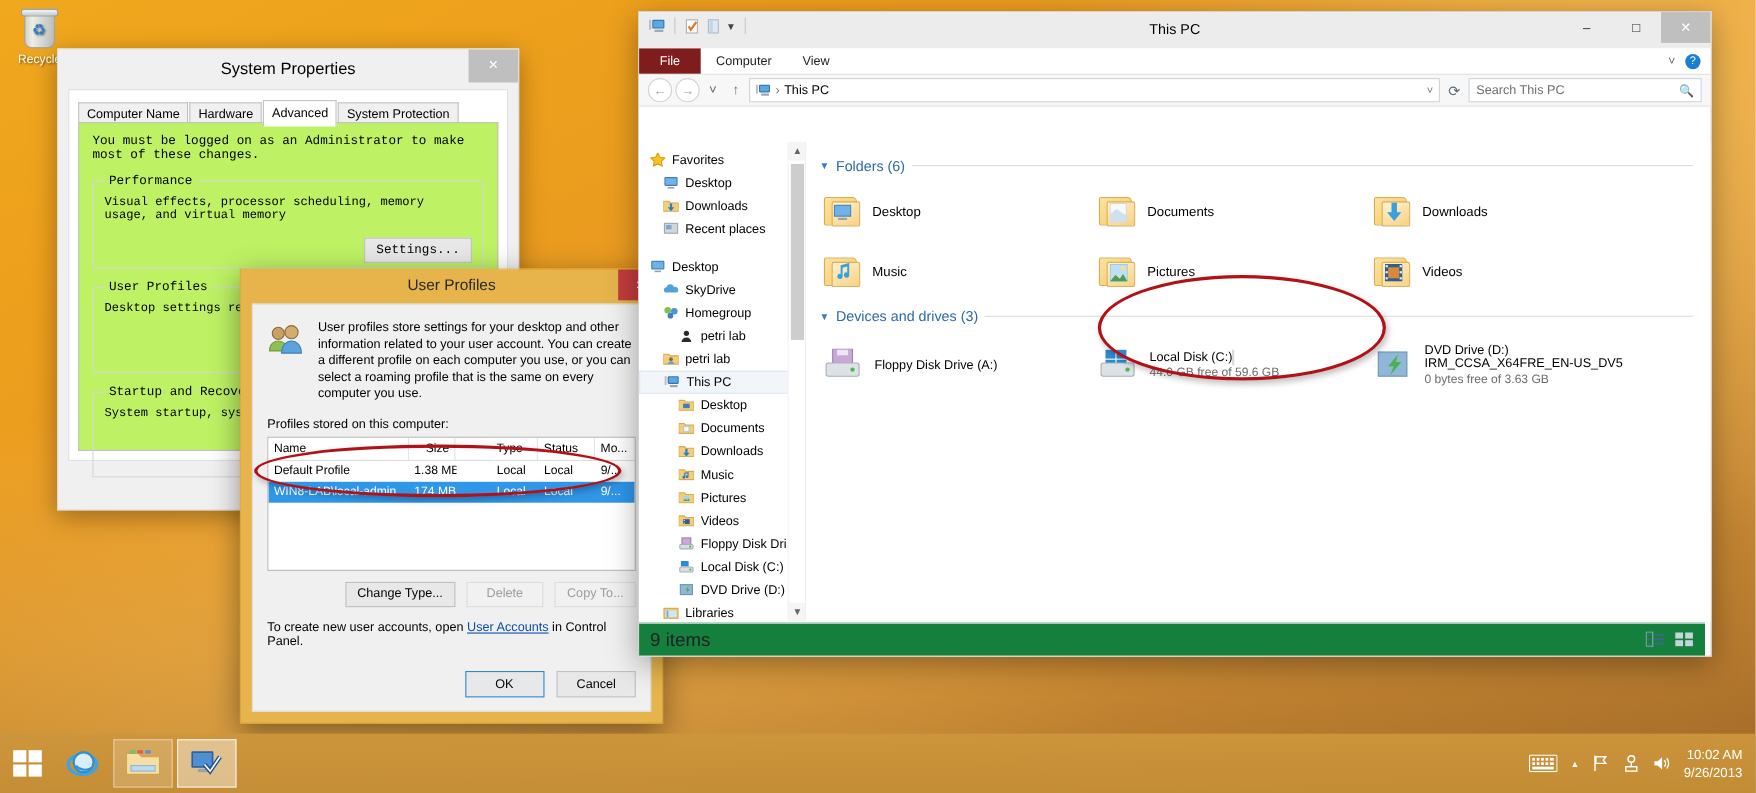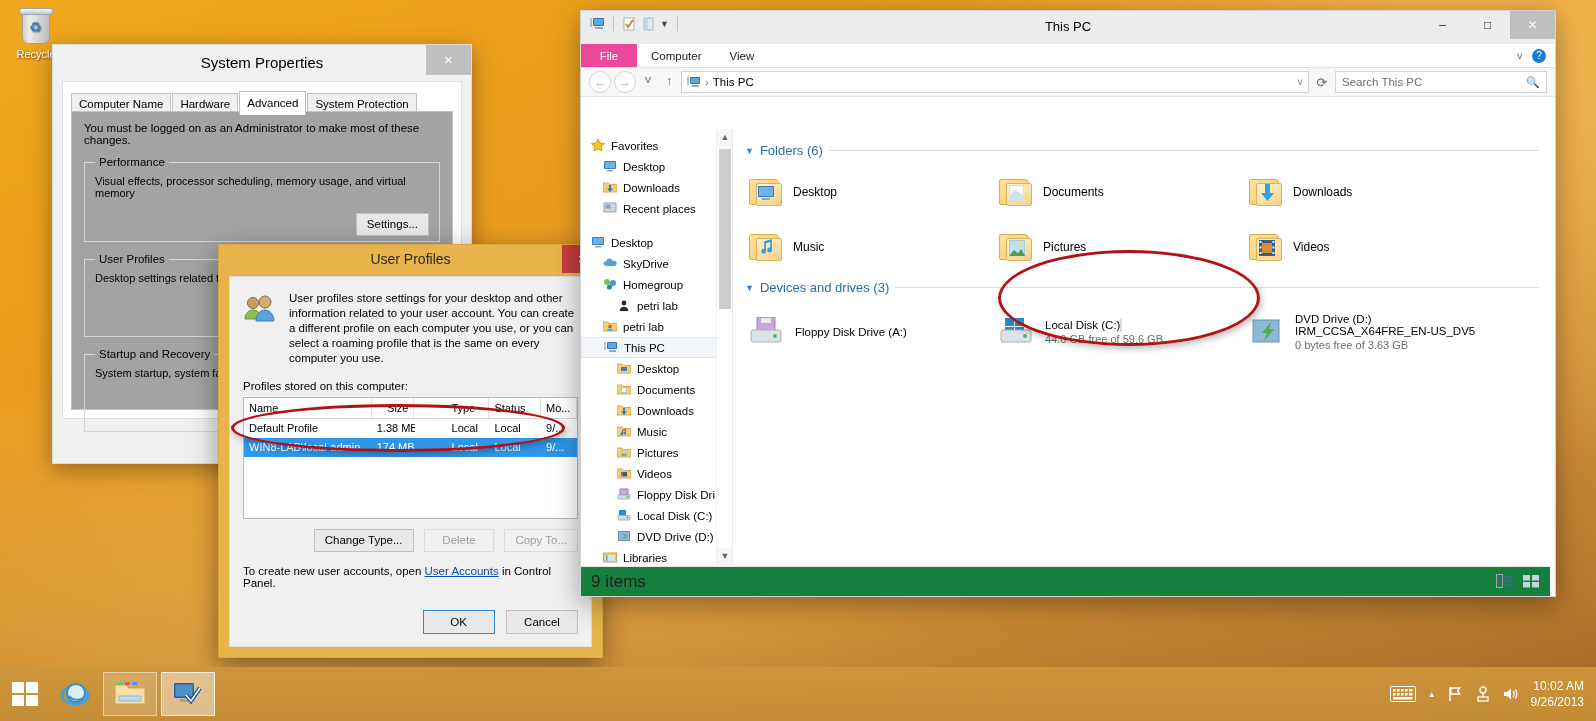--- a/index.html
+++ b/index.html
@@ -81,21 +81,21 @@
     font-size:11.5px; color:#000; background:#f0f0f0;
     border:1px solid #c2c2c2; border-bottom:none; margin-right:1px;
     vertical-align:bottom; cursor:pointer;
   }
   .tab.active {
     background:#fff; height:24px; line-height:22px; border-color:#c2c2c2;
     position:relative; top:1px; z-index:3;
   }
   .tabbody {
     position:absolute; left:8px; right:8px; top:29px; bottom:8px;
-    border:1px solid #c2c2c2; background:#a3a3a3; padding: 10px 12px;
+    border:1px solid #c2c2c2; background:#bef264; padding: 10px 12px; font-family: Liberation Mono, monospace;
   }
   .tabbody p.intro { font-size:11.5px; color:#000; margin-bottom:10px; }
   fieldset.grp {
     border:1px solid #d6d6d6; padding: 7px 10px 10px; margin-bottom:11px;
     position:relative;
   }
   fieldset.grp legend { font-size:11.5px; padding:0 4px; color:#000; }
   fieldset.grp .desc { font-size:11px; color:#000; }
   .btnrow { text-align:right; margin-top:14px; }
   .winbtn {
@@ -182,21 +182,21 @@
     width:45px; height:28px; line-height:28px; text-align:center; font-size:12px;
     color:#2b2b2b; cursor:pointer;
   }
   .ex-wctrl .closew { background:#bfbfbf; color:#fff; }
 
   .ex-ribbon {
     height:24px; background:#fff; border-bottom:1px solid #e0e0e0;
     position:relative; display:flex; align-items:stretch;
   }
   .rb-file {
-    width:56px; background:#ec4899; color:#fff; font-size:11.5px;
+    width:56px; background:#7f1d1d; color:#fff; font-size:11.5px;
     display:flex; align-items:center; justify-content:center; cursor:pointer;
   }
   .rb-tab {
     padding:0 14px; font-size:11.5px; color:#222;
     display:flex; align-items:center; cursor:pointer;
   }
   .rb-right { margin-left:auto; display:flex; align-items:center; gap:9px; padding-right:9px; }
   .rb-right .chev { font-size:11px; color:#666; cursor:pointer; }
   .help-ico {
     width:14px; height:14px; border-radius:50%; background:#1a7fd4; color:#fff;

